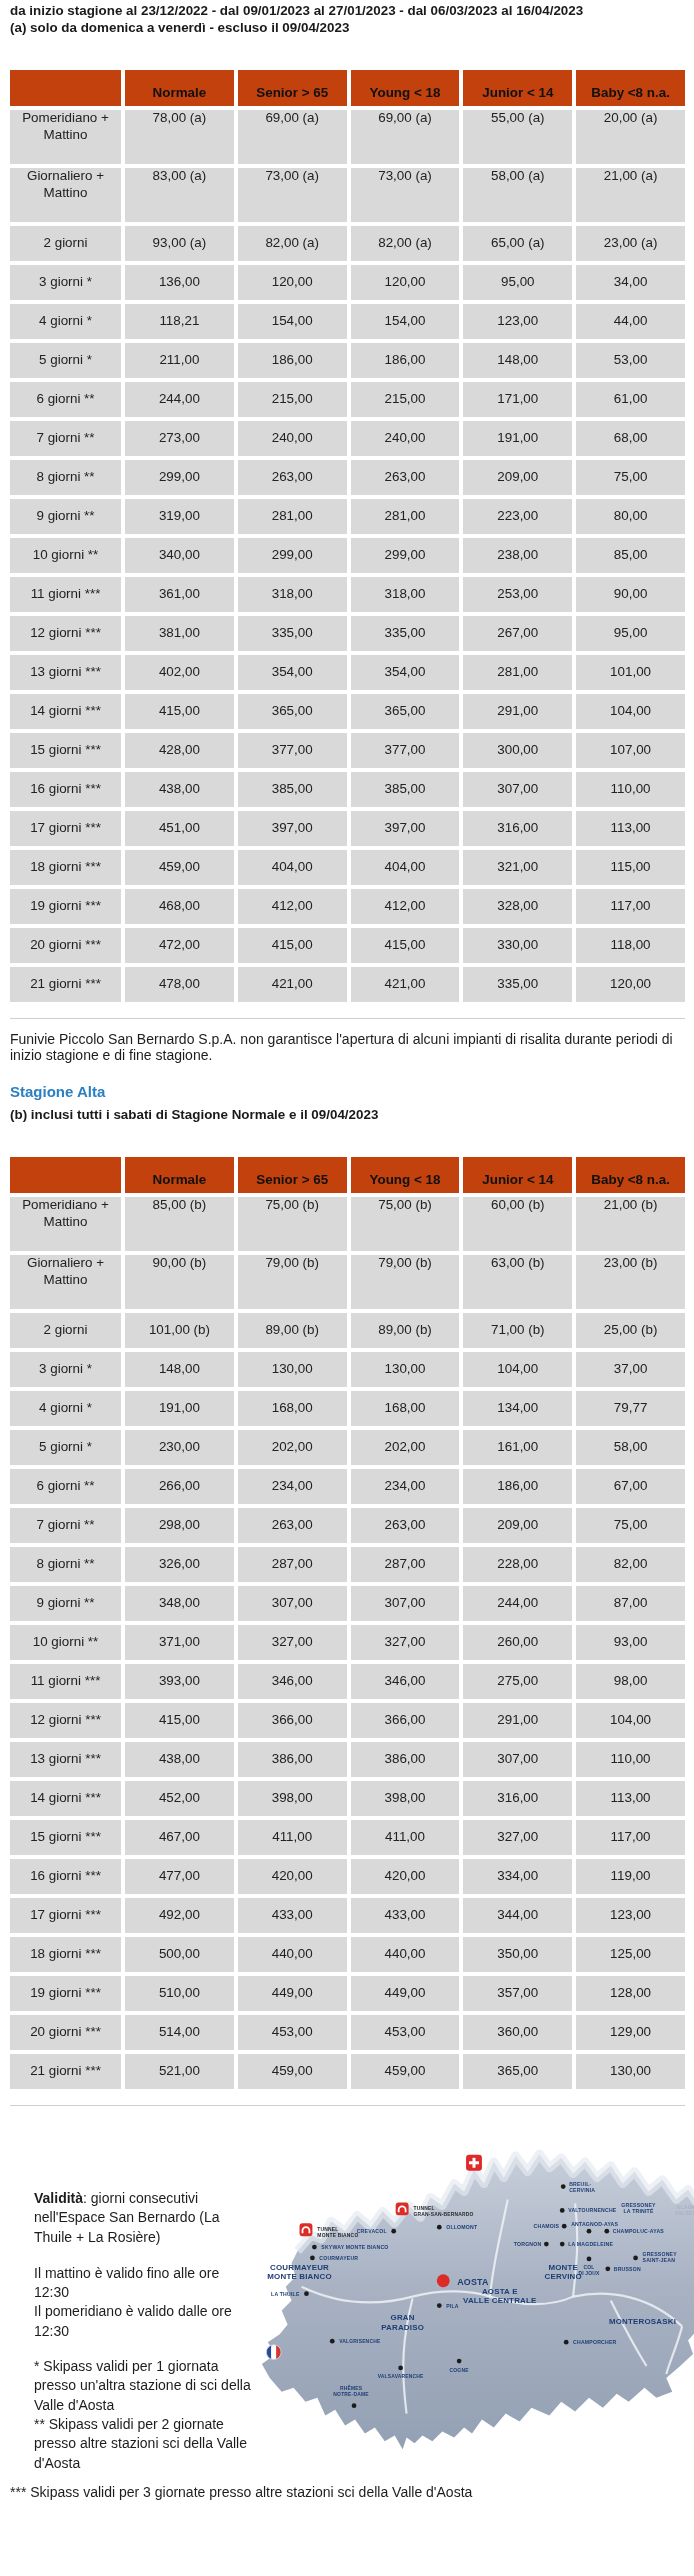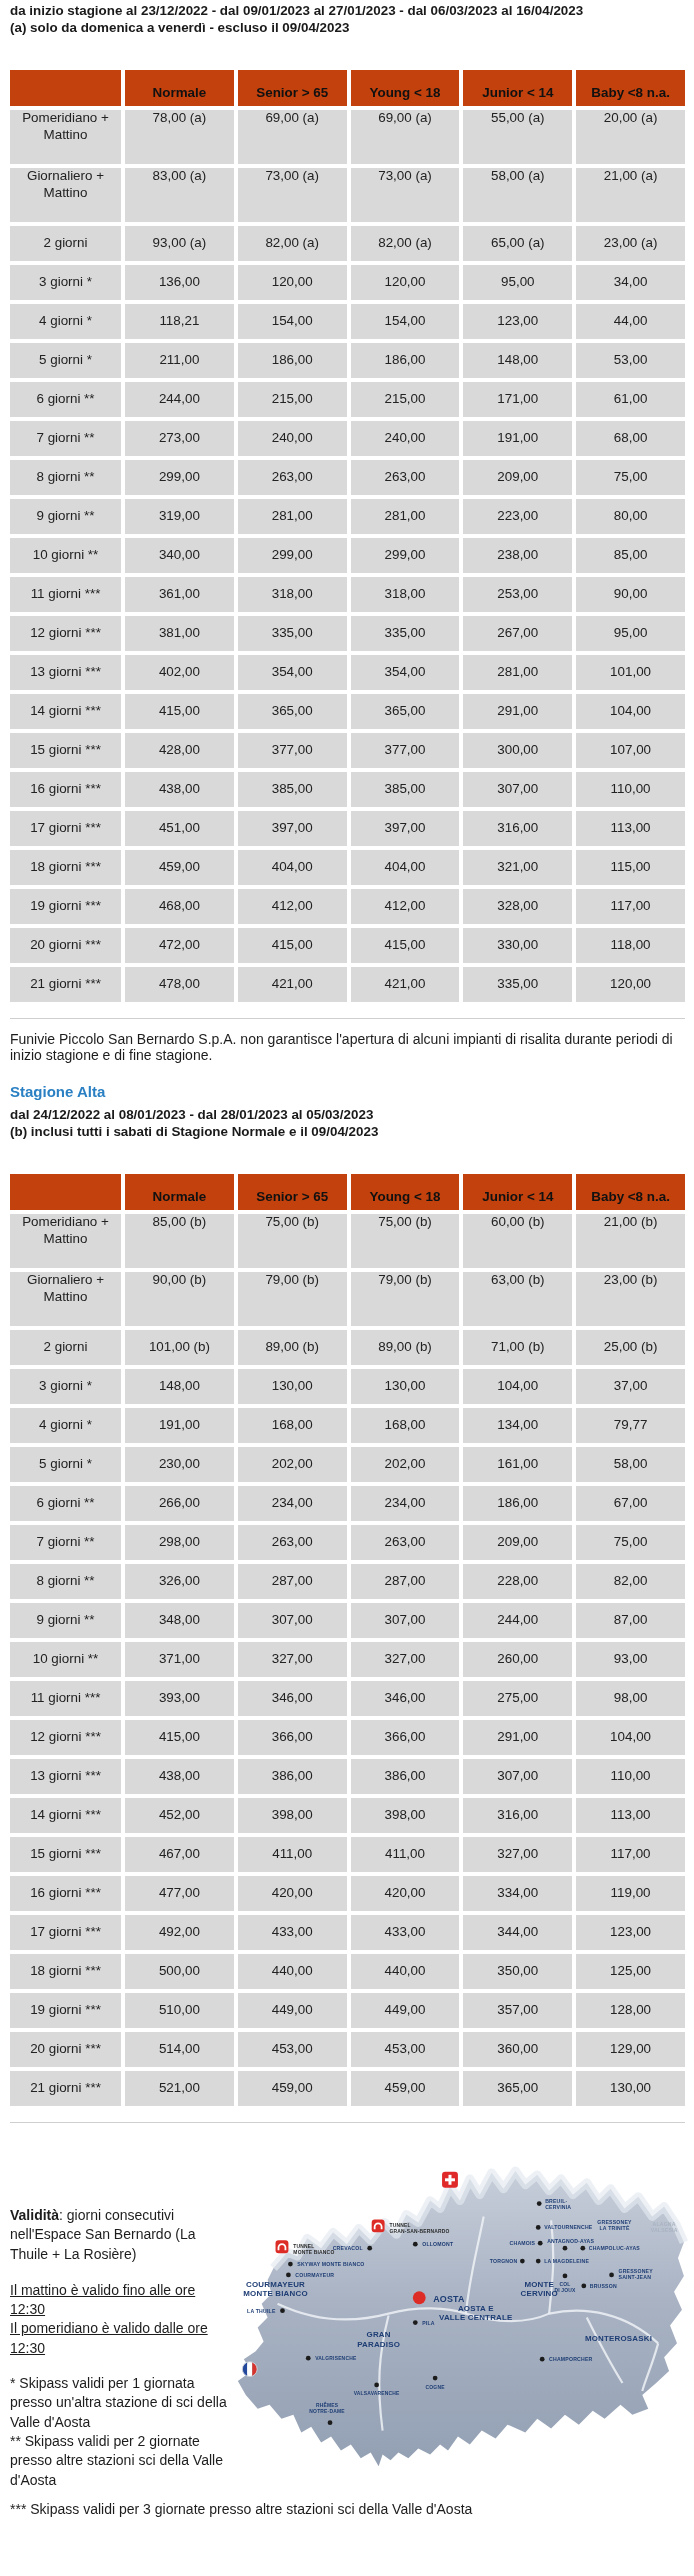--- a/index.html
+++ b/index.html
@@ -16,25 +16,25 @@
   table.prices th{background:#c2410c;font-size:13.4px;font-weight:700;text-align:center;
                   height:30px;padding:0;vertical-align:bottom;padding-bottom:6px;color:#111;}
   table.prices td{background:#d9d9d9;font-size:13.4px;font-weight:400;text-align:center;
                   vertical-align:middle;height:35px;padding:0 3px;color:#222;line-height:1.25;}
   table.prices tr.tall td{height:54px;vertical-align:top;}
 
   hr.divider{border:none;border-top:1px solid #cfcfcf;margin:12px 0 0 0;}
   .note{font-size:14px;line-height:16px;margin:12px 8px 0 0;max-width:665px;}
   .season2{margin-top:20px;}
 
-  .bottom{position:relative;height:375px;}
+  .bottom{position:relative;height:375px;margin-left:24px;}
   .left-col{position:absolute;left:0;top:83px;width:222px;font-size:14px;line-height:19.3px;}
   .left-col p{margin:0;}
   .validity{margin-bottom:17px !important;}
-  .hours{margin-bottom:16px !important;text-decoration:underline;}
+  .hours{margin-bottom:16px !important;}
   .hours span,.stars span{display:block;}
   .map-wrap{position:absolute;left:200px;top:34px;width:478px;height:341px;}
   svg.map{width:478px;height:341px;display:block;}
 
   .star3{font-size:14px;line-height:19.3px;margin:2px 0 0 0;}
 </style>
 </head>
 <body>
 
 <div class="page">
@@ -244,21 +244,20 @@
       </table>
   </section>
 
   <hr class="divider">
 
   <p class="note">Funivie Piccolo San Bernardo S.p.A. non garantisce l'apertura di alcuni impianti di risalita durante periodi di inizio stagione e di fine stagione.</p>
 
   <section class="season2">
     <h2 class="season">Stagione Alta</h2>
     <p class="dates">
-      <span>dal 24/12/2022 al 08/01/2023 - dal 28/01/2023 al 05/03/2023</span>
       <span>(b) inclusi tutti i sabati di Stagione Normale e il 09/04/2023</span>
     </p>
     <table class="prices">
         <colgroup>
           <col class="c0">
           <col>
           <col>
           <col>
           <col>
           <col>

